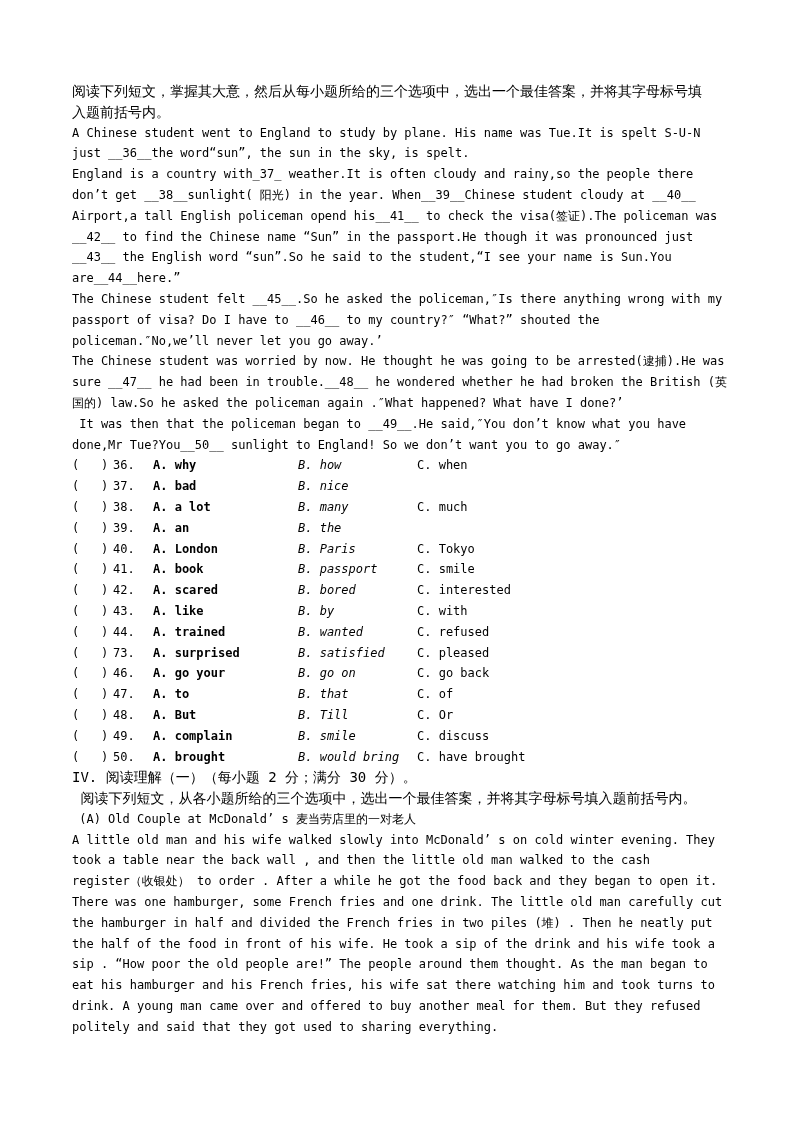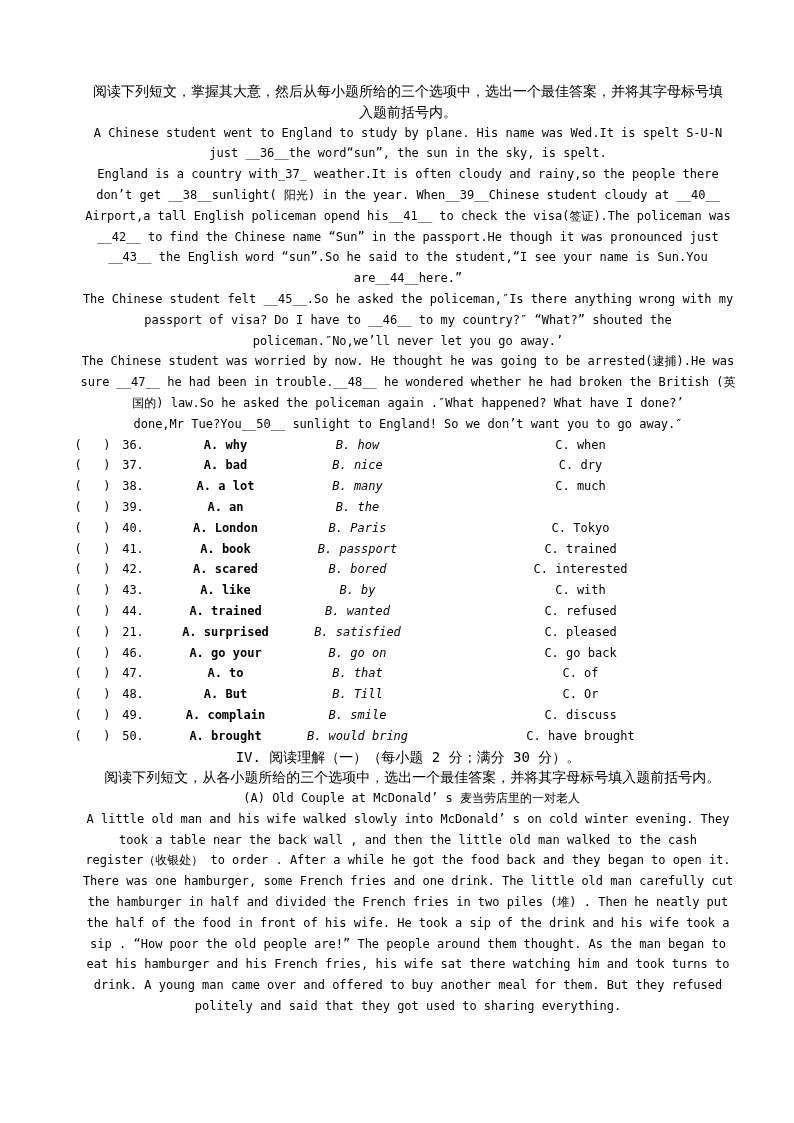--- a/index.html
+++ b/index.html
@@ -4,21 +4,20 @@
 <style>
   html,body{margin:0;padding:0;background:#ffffff;}
   .page{
     position:relative;
     width:794px;height:1123px;
     background:#ffffff;
     overflow:hidden;
     font-family:"DejaVu Sans Mono","Liberation Mono",monospace;
     font-size:12px;
     color:#000000;
-    text-align:center;
   }
   .content{padding:81px 50px 0 72px;}
   .line{
     white-space:pre;
     line-height:20.8px;
     height:20.8px;
     overflow:visible;
   }
   .cn{font-size:14px;}
   .qrow{
@@ -41,21 +40,21 @@
 
     <div>
 
         <div class="line cn">阅读下列短文，掌握其大意，然后从每小题所给的三个选项中，选出一个最佳答案，并将其字母标号填</div>
 
         <div class="line cn">入题前括号内。</div>
       </div>
 
     <div>
 
-        <div class="line">A Chinese student went to England to study by plane. His name was Wed.It is spelt S-U-N</div>
+        <div class="line">A Chinese student went to England to study by plane. His name was Tue.It is spelt S-U-N</div>
 
         <div class="line">just __36__the word“sun”, the sun in the sky, is spelt.</div>
 
         <div class="line">England is a country with_37_ weather.It is often cloudy and rainy,so the people there</div>
 
         <div class="line">don’t get __38__sunlight( 阳光) in the year. When__39__Chinese student cloudy at __40__</div>
 
         <div class="line">Airport,a tall English policeman opend his__41__ to check the visa(签证).The policeman was</div>
 
         <div class="line">__42__ to find the Chinese name “Sun” in the passport.He though it was pronounced just</div>
@@ -69,40 +68,40 @@
         <div class="line">passport of visa? Do I have to __46__ to my country?″ “What?” shouted the</div>
 
         <div class="line">policeman.″No,we’ll never let you go away.’</div>
 
         <div class="line">The Chinese student was worried by now. He thought he was going to be arrested(逮捕).He was</div>
 
         <div class="line">sure __47__ he had been in trouble.__48__ he wondered whether he had broken the British (英</div>
 
         <div class="line">国的) law.So he asked the policeman again .″What happened? What have I done?’</div>
 
+        <div class="line"> It was then that the policeman began to __49__.He said,″You don’t know what you have</div>
 
         <div class="line">done,Mr Tue?You__50__ sunlight to England! So we don’t want you to go away.″</div>
       </div>
 
     <div>
 
         <div class="qrow">
           <span class="qb">(   )</span>
           <span class="qn">36.</span>
           <span class="qa">A. why</span>
           <span class="qo">B. how</span>
           <span class="qc">C. when</span>
         </div>
 
         <div class="qrow">
           <span class="qb">(   )</span>
           <span class="qn">37.</span>
           <span class="qa">A. bad</span>
           <span class="qo">B. nice</span>
-          <span class="qc">C. dry</span>
         </div>
 
         <div class="qrow">
           <span class="qb">(   )</span>
           <span class="qn">38.</span>
           <span class="qa">A. a lot</span>
           <span class="qo">B. many</span>
           <span class="qc">C. much</span>
         </div>
 
@@ -119,21 +118,21 @@
           <span class="qa">A. London</span>
           <span class="qo">B. Paris</span>
           <span class="qc">C. Tokyo</span>
         </div>
 
         <div class="qrow">
           <span class="qb">(   )</span>
           <span class="qn">41.</span>
           <span class="qa">A. book</span>
           <span class="qo">B. passport</span>
-          <span class="qc">C. trained</span>
+          <span class="qc">C. smile</span>
         </div>
 
         <div class="qrow">
           <span class="qb">(   )</span>
           <span class="qn">42.</span>
           <span class="qa">A. scared</span>
           <span class="qo">B. bored</span>
           <span class="qc">C. interested</span>
         </div>
 
@@ -148,21 +147,21 @@
         <div class="qrow">
           <span class="qb">(   )</span>
           <span class="qn">44.</span>
           <span class="qa">A. trained</span>
           <span class="qo">B. wanted</span>
           <span class="qc">C. refused</span>
         </div>
 
         <div class="qrow">
           <span class="qb">(   )</span>
-          <span class="qn">21.</span>
+          <span class="qn">73.</span>
           <span class="qa">A. surprised</span>
           <span class="qo">B. satisfied</span>
           <span class="qc">C. pleased</span>
         </div>
 
         <div class="qrow">
           <span class="qb">(   )</span>
           <span class="qn">46.</span>
           <span class="qa">A. go your</span>
           <span class="qo">B. go on</span>

